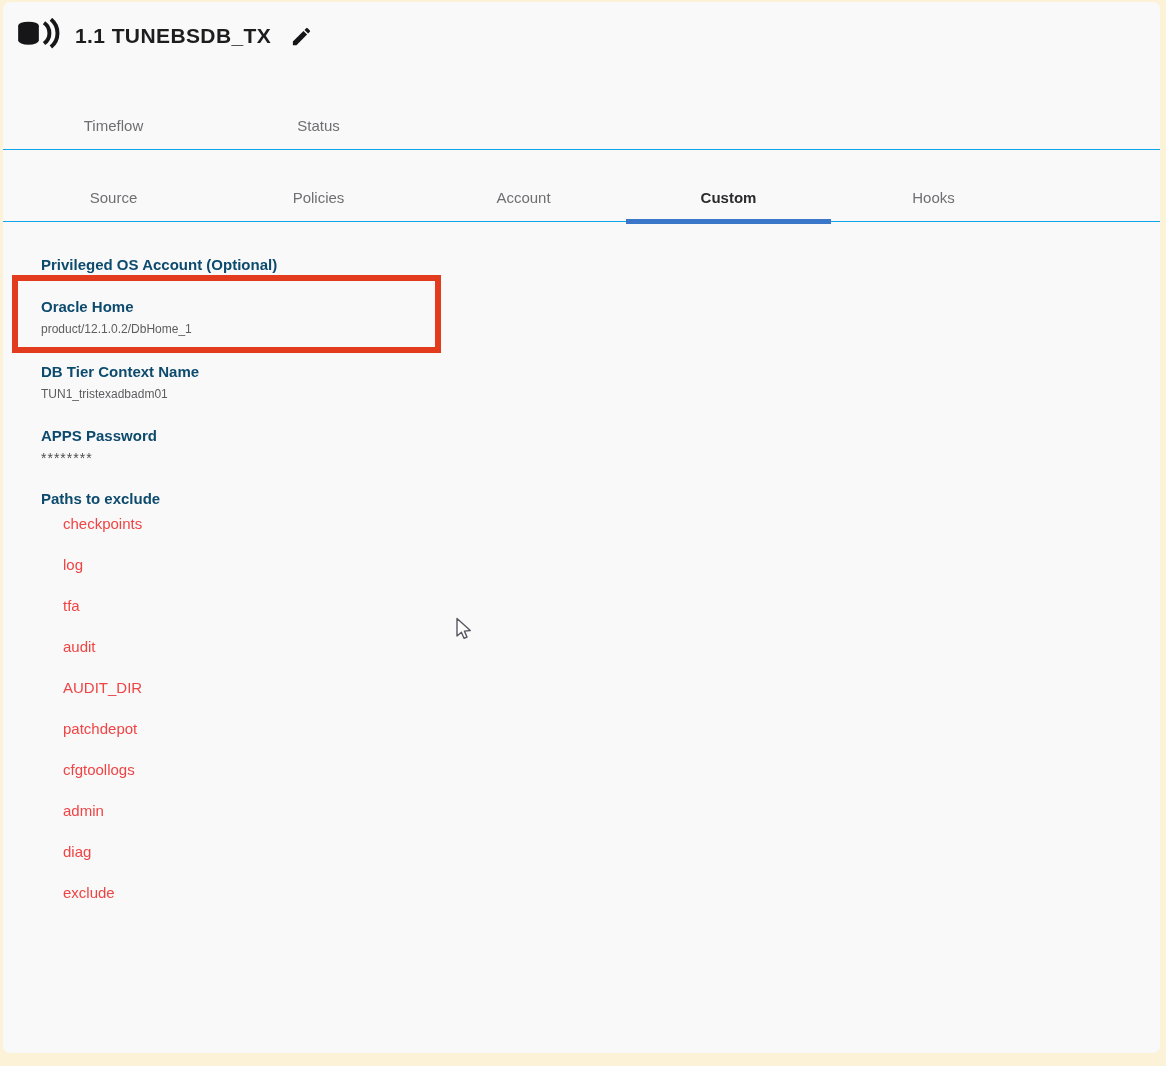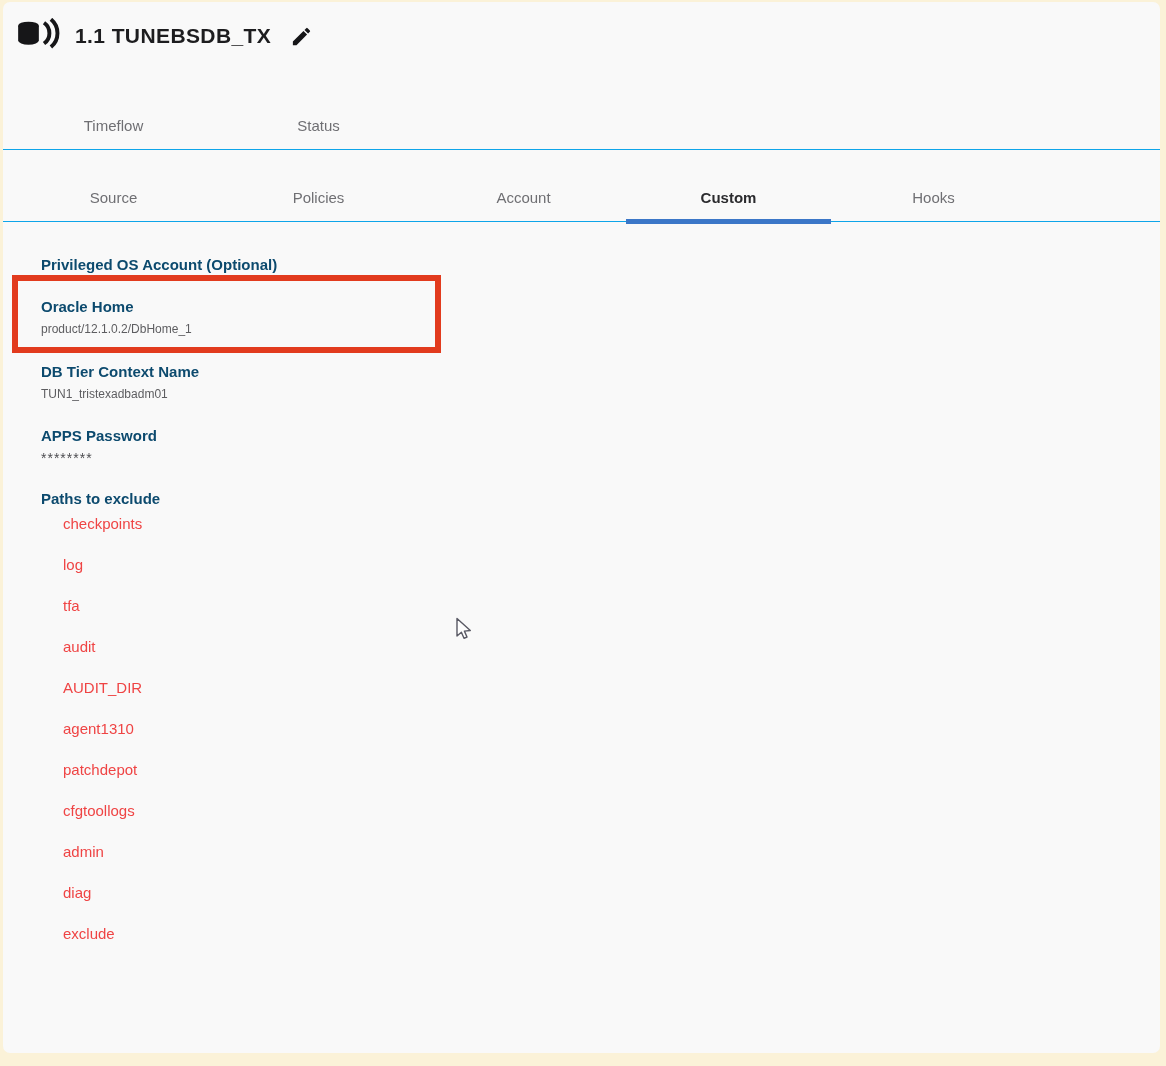--- a/index.html
+++ b/index.html
@@ -153,21 +153,20 @@
     </div>
 
     <div class="group">
       <div class="flabel">Paths to exclude</div>
       <div class="paths-list">
         <div class="path-item">checkpoints</div>
         <div class="path-item">log</div>
         <div class="path-item">tfa</div>
         <div class="path-item">audit</div>
         <div class="path-item">AUDIT_DIR</div>
-        <div class="path-item">agent1310</div>
         <div class="path-item">patchdepot</div>
         <div class="path-item">cfgtoollogs</div>
         <div class="path-item">admin</div>
         <div class="path-item">diag</div>
         <div class="path-item">exclude</div>
       </div>
     </div>
 
   </div>
 

